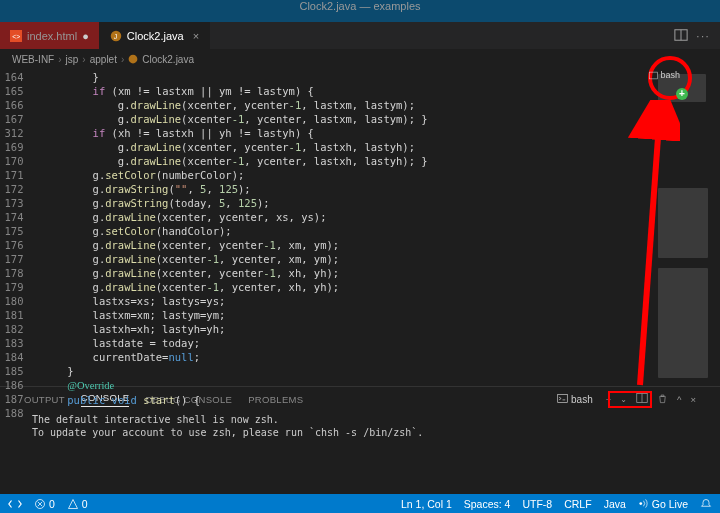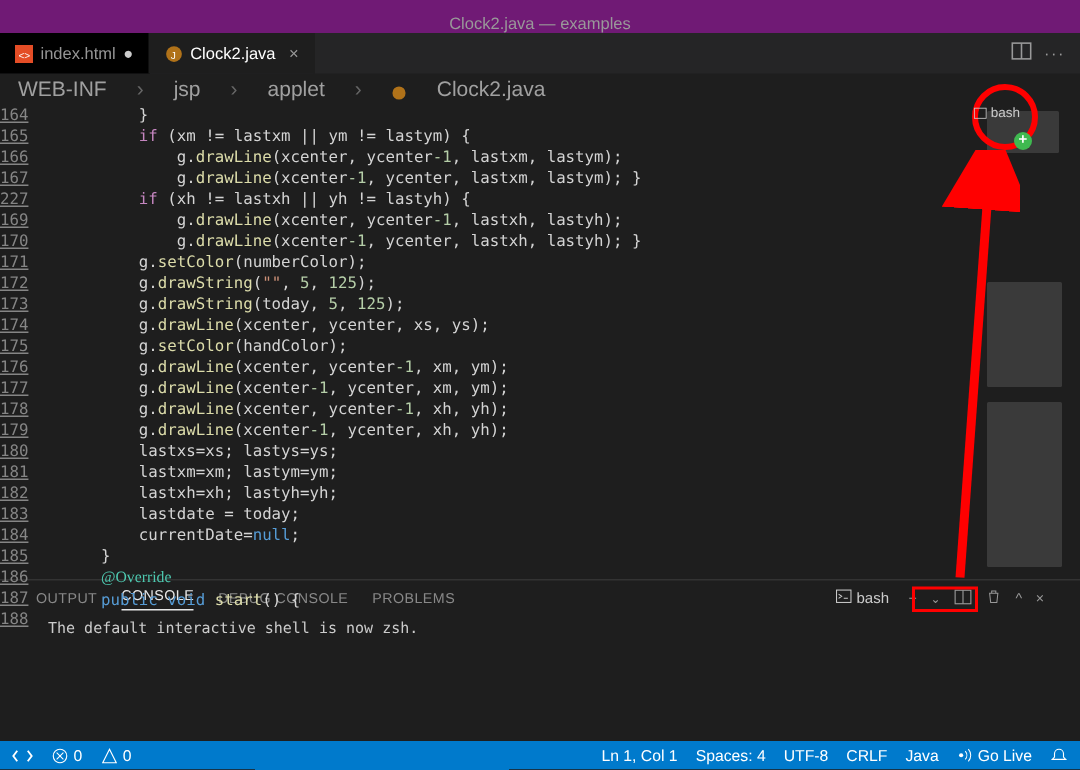--- a/index.html
+++ b/index.html
@@ -7,62 +7,61 @@
   width: 720px; height: 513px;
   background: #1e1e1e;
   font-family: -apple-system, "Segoe UI", sans-serif;
   font-size: 11px;
   color: #cccccc;
   overflow: hidden;
   position: relative;
 }
 .titlebar {
   height: 22px;
-  background: #701a75;
-  display: flex; align-items: flex-end; justify-content: center;
+  background: #0c4a6e;
+  display: flex; align-items: flex-start; justify-content: center;
   color: #999; font-size: 11px;
   position: relative;
 }
 .tabs {
   height: 28px;
   background: #252526;
   display: flex; align-items: stretch;
   border-bottom: 1px solid #1e1e1e;
 }
 .tab {
   display: flex; align-items: center; gap: 5px;
   padding: 0 10px; font-size: 11px;
   color: #969696;
   border-right: 1px solid #1e1e1e;
-  background: #000000;
+  background: #7f1d1d;
 }
 .tab.active { background: #1e1e1e; color: #ffffff; }
 .tab .dot { color: #cccccc; }
 .tab .close { color: #999; margin-left: 4px; }
 .tab-icon { width: 12px; height: 12px; display:inline-block; }
 .tab-actions { margin-left: auto; display:flex; align-items:center; gap:8px; padding-right:10px; color:#999; }
 .breadcrumb {
-  height: 18px; display:flex; align-items:center; gap:20px;
-  padding: 0 12px; font-size: 14px; color: #a0a0a0;
+  height: 18px; display:flex; align-items:center; gap:4px;
+  padding: 0 12px; font-size: 10px; color: #a0a0a0;
   background:#1e1e1e;
 }
 .breadcrumb .sep { color: #666; }
 .editor-area {
   position: relative;
   height: 318px;
   display:flex;
   background:#1e1e1e;
 }
 .gutter {
-  width: 42px; text-align: left;
+  width: 42px; text-align: center;
   padding-right: 14px;
   color: #858585; font-family: Menlo, Consolas, monospace; font-size: 10.5px;
   line-height: 14px;
   padding-top: 2px;
-  text-decoration: underline;
 }
 .code {
   flex: 1;
   font-family: Menlo, Consolas, monospace; font-size: 10.5px;
   line-height: 14px;
   white-space: pre;
   color: #d4d4d4;
   padding-top: 2px;
 }
 .code .kw { color: #569cd6; }
@@ -179,21 +178,21 @@
   </span>
   <span>Clock2.java</span>
 </div>
 
 <div class="editor-area">
   <div class="gutter" id="gutter">
       <div>164</div>
       <div>165</div>
       <div>166</div>
       <div>167</div>
-      <div>227</div>
+      <div>312</div>
       <div>169</div>
       <div>170</div>
       <div>171</div>
       <div>172</div>
       <div>173</div>
       <div>174</div>
       <div>175</div>
       <div>176</div>
       <div>177</div>
       <div>178</div>
@@ -245,20 +244,21 @@
         <svg width="11" height="11" viewBox="0 0 16 16">
             <path d="M4 5h8l-1 9H5z M6 3h4v2H6z" fill="none" stroke="#999"></path>
           </svg>
       </span>
       <span>^</span>
       <span>×</span>
     </div>
   </div>
   <div class="panel-body">
     <div>The default interactive shell is now zsh.</div>
+    <div>To update your account to use zsh, please run `chsh -s /bin/zsh`.</div>
   </div>
 </div>
 
 <div class="statusbar">
   <span class="item">
     <svg width="14" height="14" viewBox="0 0 16 16">
         <path d="M4 4l-3 4 3 4M12 4l3 4-3 4" stroke="#fff" fill="none" stroke-width="1.4"></path>
       </svg>
   </span>
   <span class="item">

